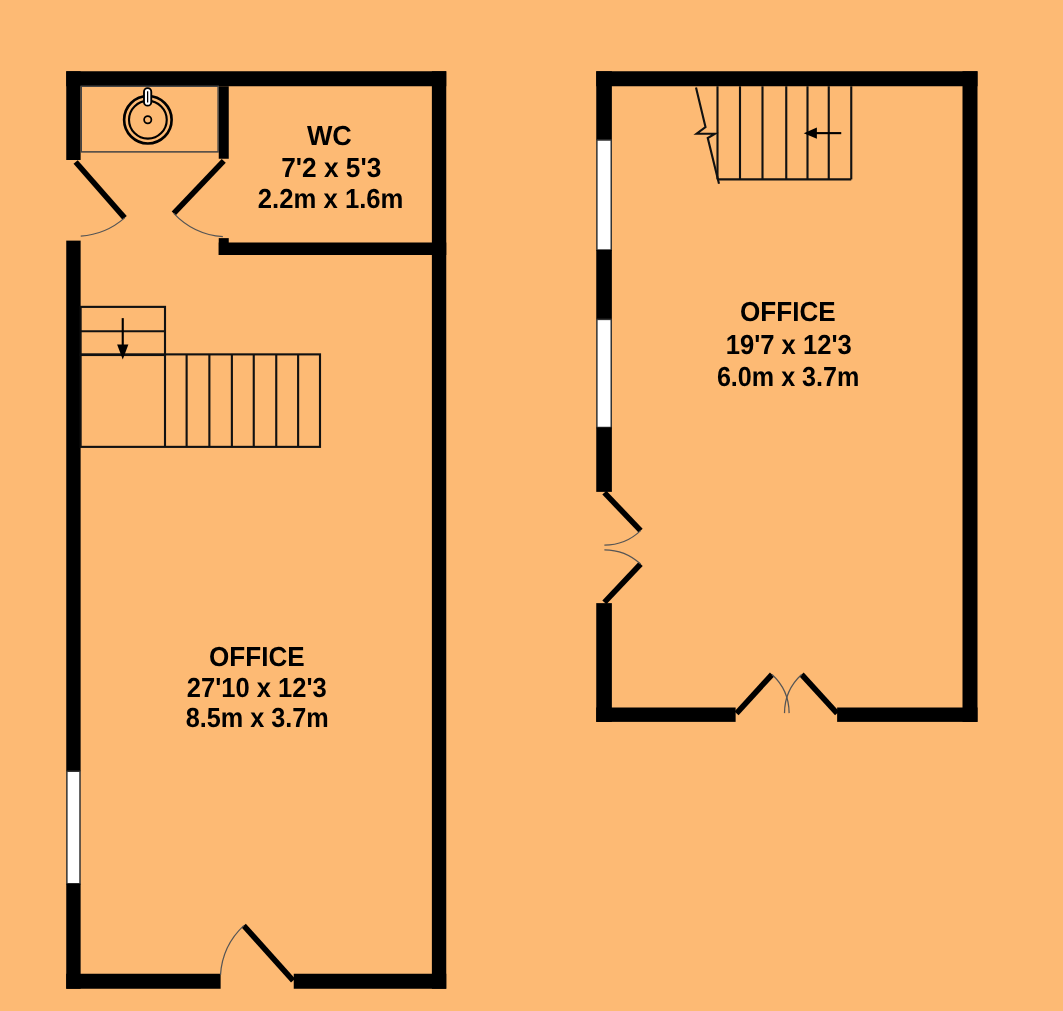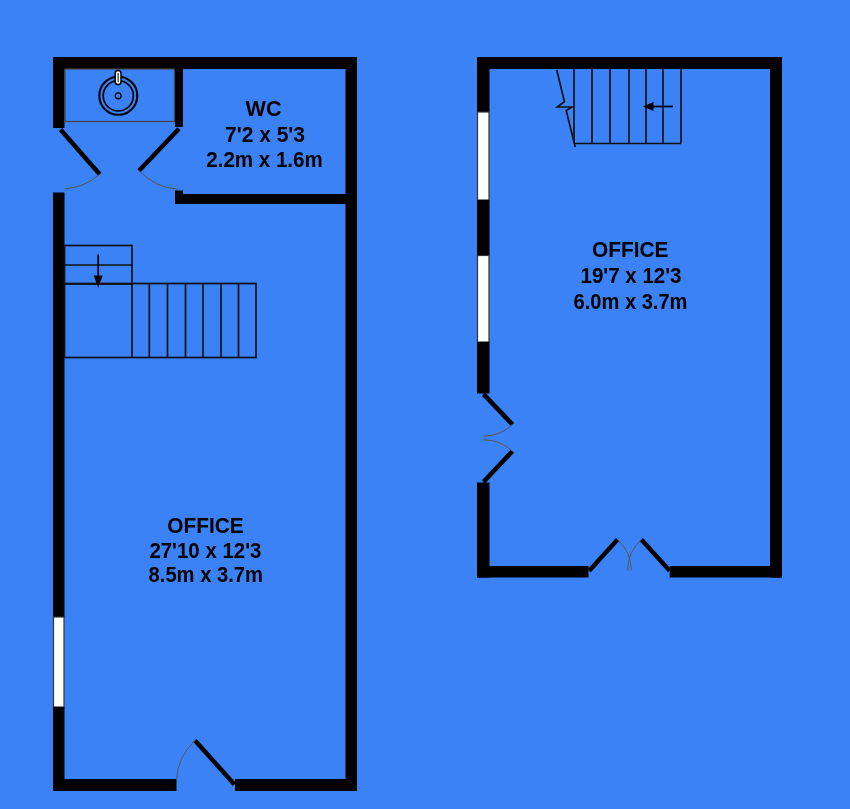--- a/index.html
+++ b/index.html
@@ -1,16 +1,16 @@
 <!DOCTYPE html>
 <html><head>
 <meta charset="utf-8">
 <style>
   html,body{margin:0;padding:0;background:#ffffff;}
-  .page{position:relative;width:850px;height:809px;background:#3b82f6;overflow:hidden;}
+  .page{position:relative;width:850px;height:809px;background:#fdba74;overflow:hidden;}
   svg{position:absolute;left:0;top:0;}
   text{font-family:"Liberation Sans",sans-serif;font-weight:bold;fill:#000;}
 </style>
 </head>
 <body>
 <div class="page">
 <svg width="850" height="809" viewBox="0 0 850 809">
 
 <g>
 

